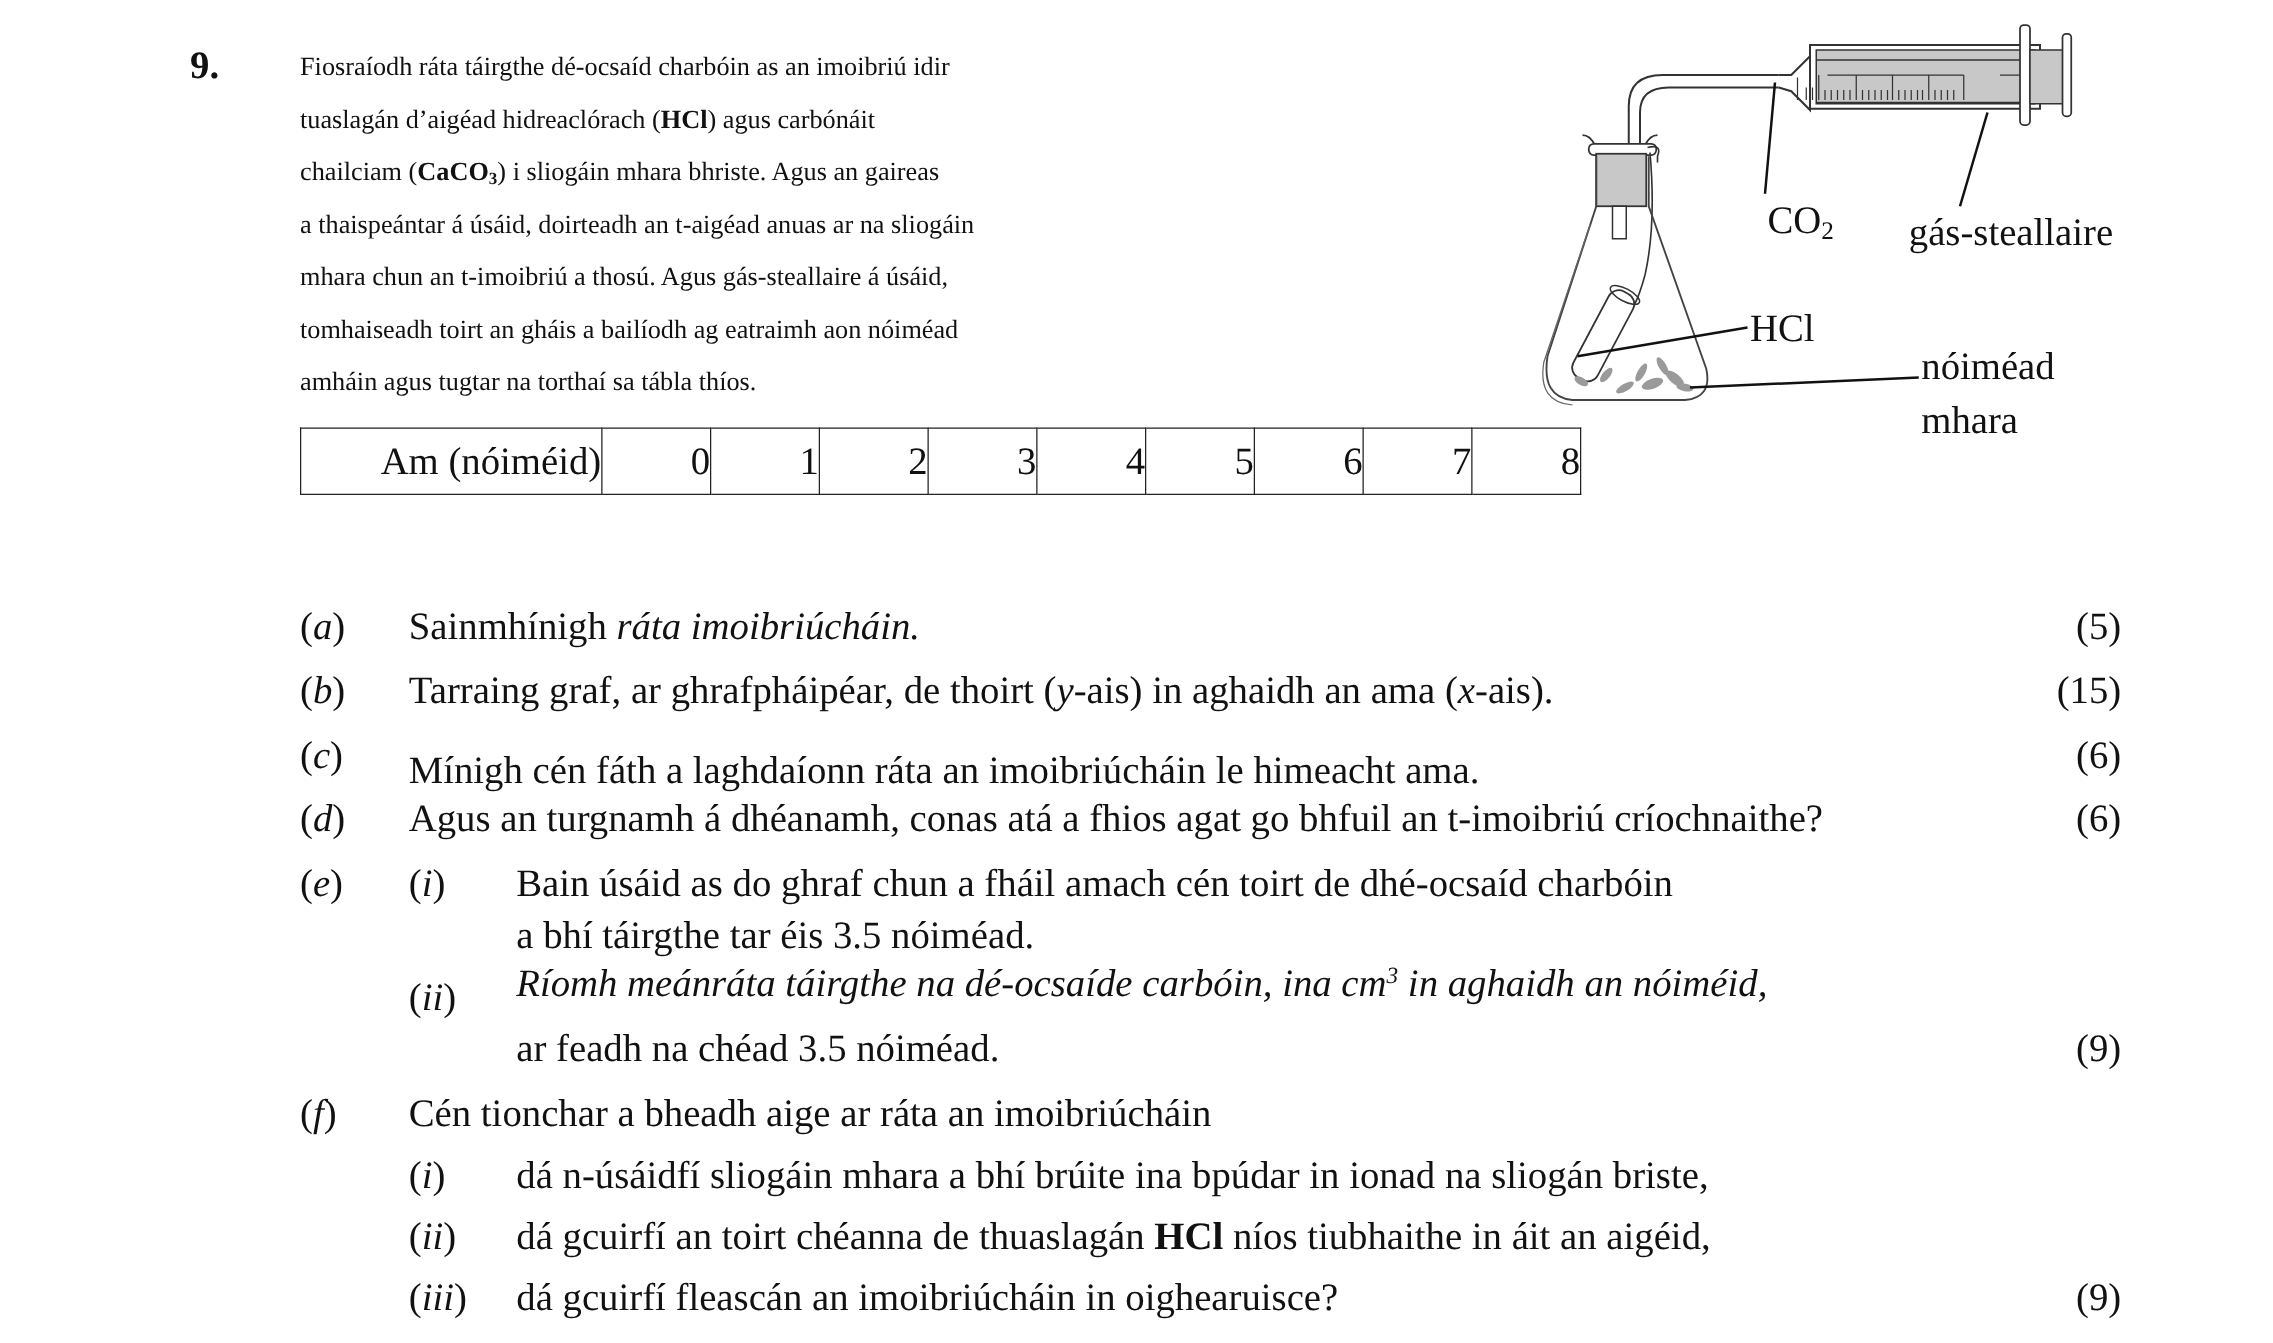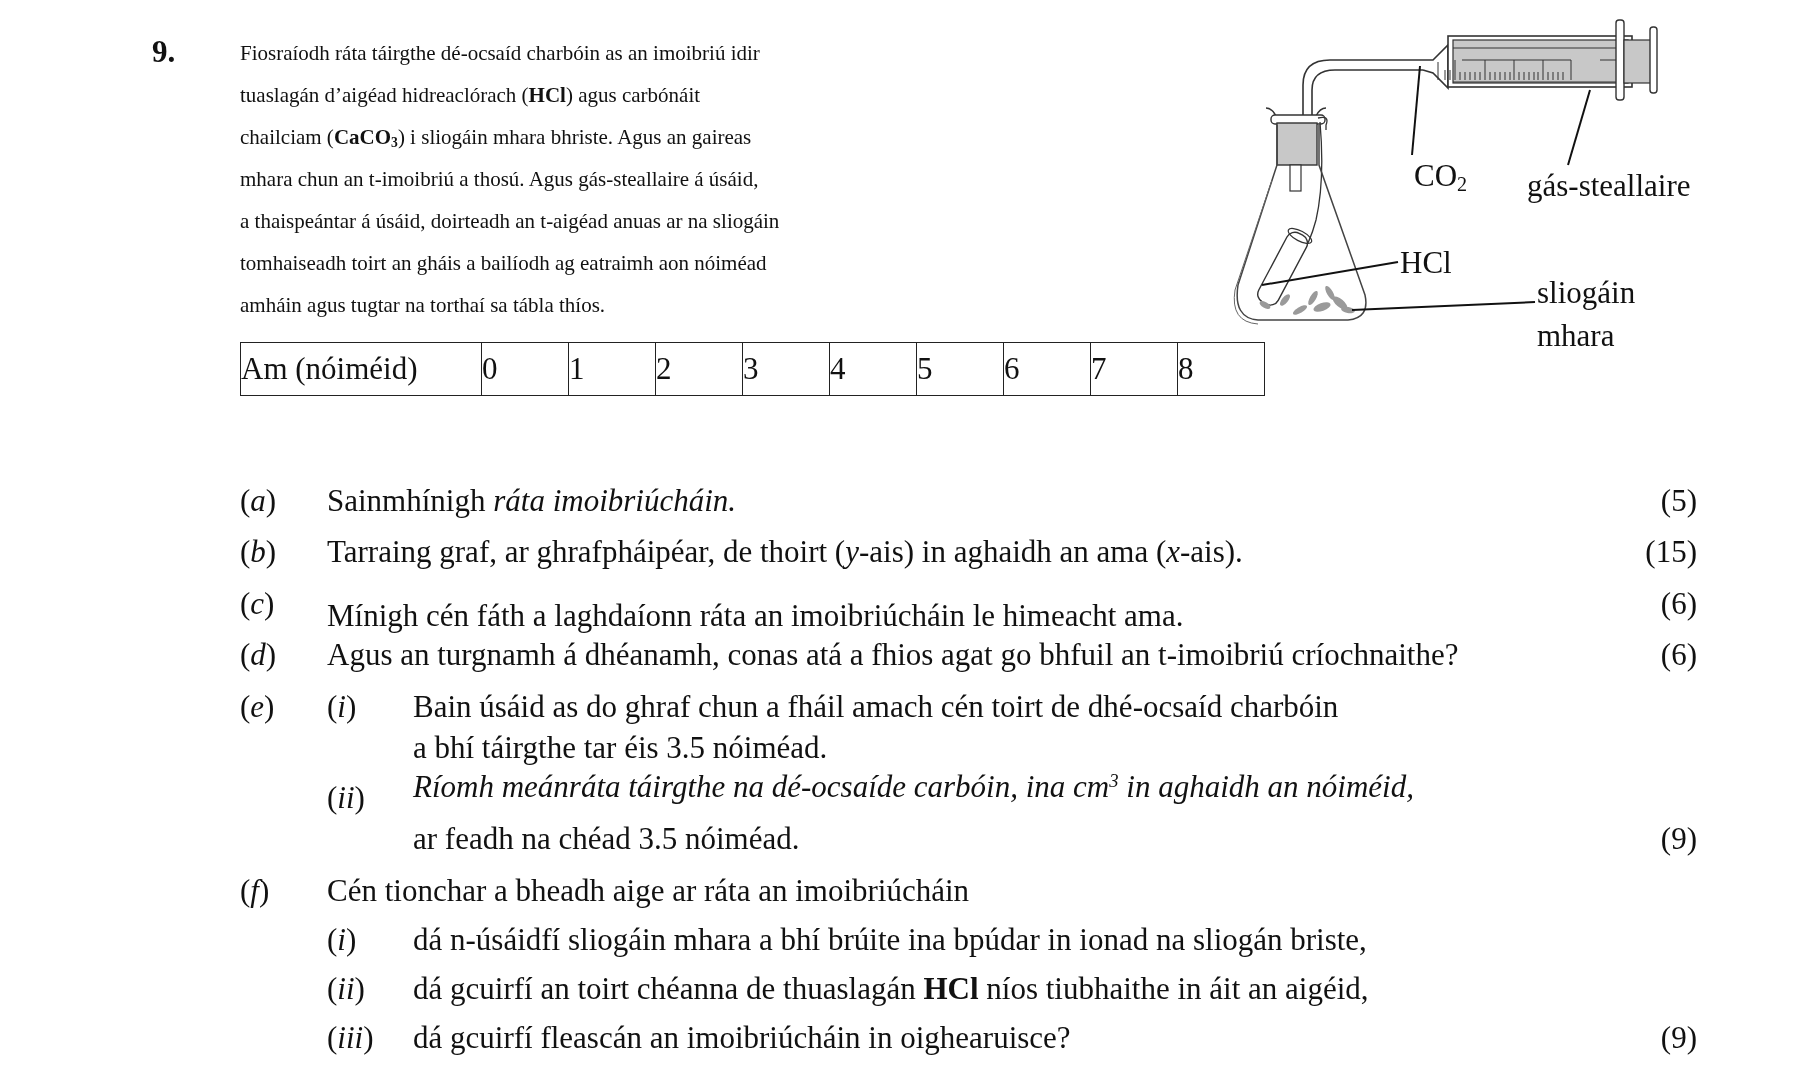--- a/index.html
+++ b/index.html
@@ -6,40 +6,40 @@
   body{width:1818px;height:1074px;position:relative;overflow:hidden;
        font-family:"Liberation Serif","DejaVu Serif",serif;color:#111;}
   .abs{position:absolute;}
   .qnum{left:152px;top:34px;font-size:31px;font-weight:bold;}
   .intro{left:240px;top:32px;width:980px;font-size:21px;line-height:42px;}
   .intro .ln{display:block;white-space:nowrap;}
   b{font-weight:bold;}
   sub{font-size:0.65em;vertical-align:-0.25em;line-height:0;}
   sup{font-size:0.6em;vertical-align:0.55em;line-height:0;}
   table.data{position:absolute;left:240px;top:342px;border-collapse:collapse;font-size:31px;}
-  table.data td{border:1.5px solid #222;height:52px;text-align:left;padding:0;}
+  table.data td{border:1.5px solid #222;height:52px;text-align:right;padding:0;}
   table.data td.hdr{width:240px;}
   table.data td.v{width:86px;}
   .part{position:absolute;font-size:31px;white-space:nowrap;line-height:36px;}
   .mark{position:absolute;font-size:31px;right:121px;text-align:right;}
   i{font-style:italic;}
   svg{position:absolute;left:0;top:0;}
   .diaglbl{position:absolute;font-size:31px;}
 </style>
 </head>
 <body>
 
 <div class="abs qnum">9.</div>
 
 <div class="abs intro">
   <span class="ln">Fiosraíodh ráta táirgthe dé-ocsaíd charbóin as an imoibriú idir</span>
   <span class="ln"><span>tuaslagán d’aigéad hidreaclórach (</span><b>HCl</b><span>) agus carbónáit</span></span>
   <span class="ln"><span>chailciam (</span><b><span>CaCO</span><sub>3</sub></b><span>) i sliogáin mhara bhriste.  Agus an gaireas</span></span>
+  <span class="ln">a  thaispeántar á úsáid, doirteadh an t-aigéad anuas ar na sliogáin</span>
   <span class="ln">mhara chun an t-imoibriú a thosú.  Agus gás-steallaire á úsáid,</span>
-  <span class="ln">a  thaispeántar á úsáid, doirteadh an t-aigéad anuas ar na sliogáin</span>
   <span class="ln">tomhaiseadh toirt an gháis a bailíodh ag eatraimh aon nóiméad</span>
   <span class="ln">amháin agus tugtar na torthaí sa tábla thíos.</span>
 </div>
 
 <table class="data">
   <tbody>
       <tr>
     <td class="hdr">Am (nóiméid)</td>
     <td class="v">0</td>
     <td class="v">1</td>
@@ -135,21 +135,21 @@
   <g stroke="#111" stroke-width="2">
     <line x1="1420" y1="66" x2="1412" y2="155"></line>
     <line x1="1590" y1="90" x2="1568" y2="165"></line>
     <line x1="1262" y1="285" x2="1398" y2="262"></line>
     <line x1="1352" y1="310" x2="1535" y2="302"></line>
   </g>
 </svg>
   <div class="diaglbl" style="left:1414px;top:158px;"><span>CO</span><sub>2</sub></div>
   <div class="diaglbl" style="left:1527px;top:168px;">gás-steallaire</div>
   <div class="diaglbl" style="left:1400px;top:245px;">HCl</div>
-  <div class="diaglbl" style="left:1537px;top:275px;">sliogáin</div>
+  <div class="diaglbl" style="left:1537px;top:275px;">nóiméad</div>
   <div class="diaglbl" style="left:1537px;top:318px;">mhara</div>
 </div>
 
 <div class="part" style="left:240px;top:483px;">(<i>a</i>)</div>
 <div class="part" style="left:327px;top:483px;"><span>Sainmhínigh </span><i>ráta imoibriúcháin.</i></div>
 <div class="mark" style="top:483px;">(5)</div>
 
 <div class="part" style="left:240px;top:534px;">(<i>b</i>)</div>
 <div class="part" style="left:327px;top:534px;"><span>Tarraing graf, ar ghrafpháipéar, de thoirt (</span><i>y</i><span>-ais) in aghaidh an ama (</span><i>x</i><span>-ais).</span></div>
 <div class="mark" style="top:534px;">(15)</div>

